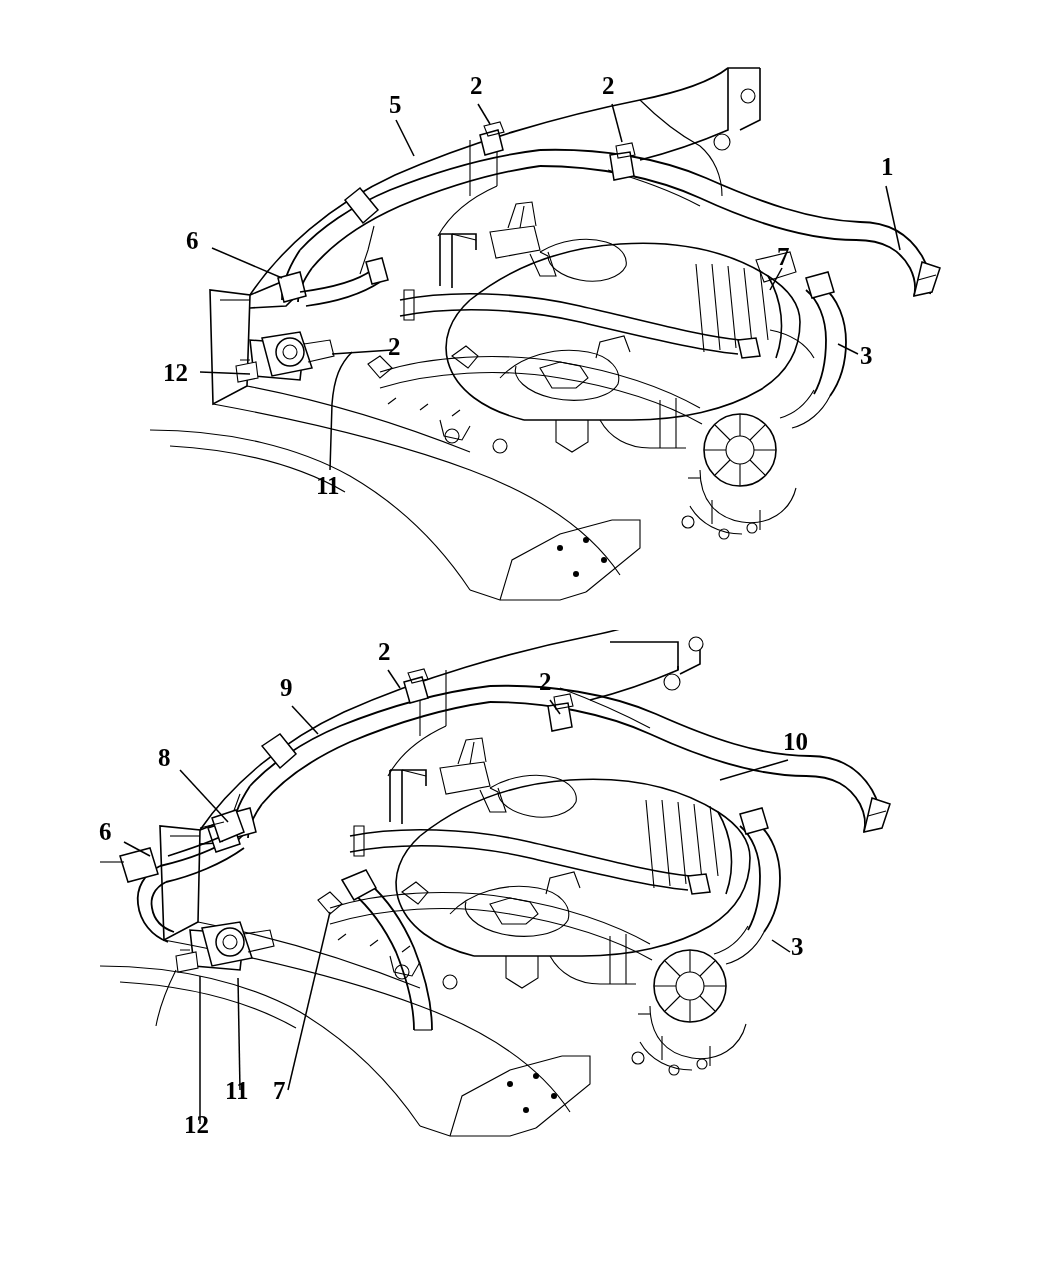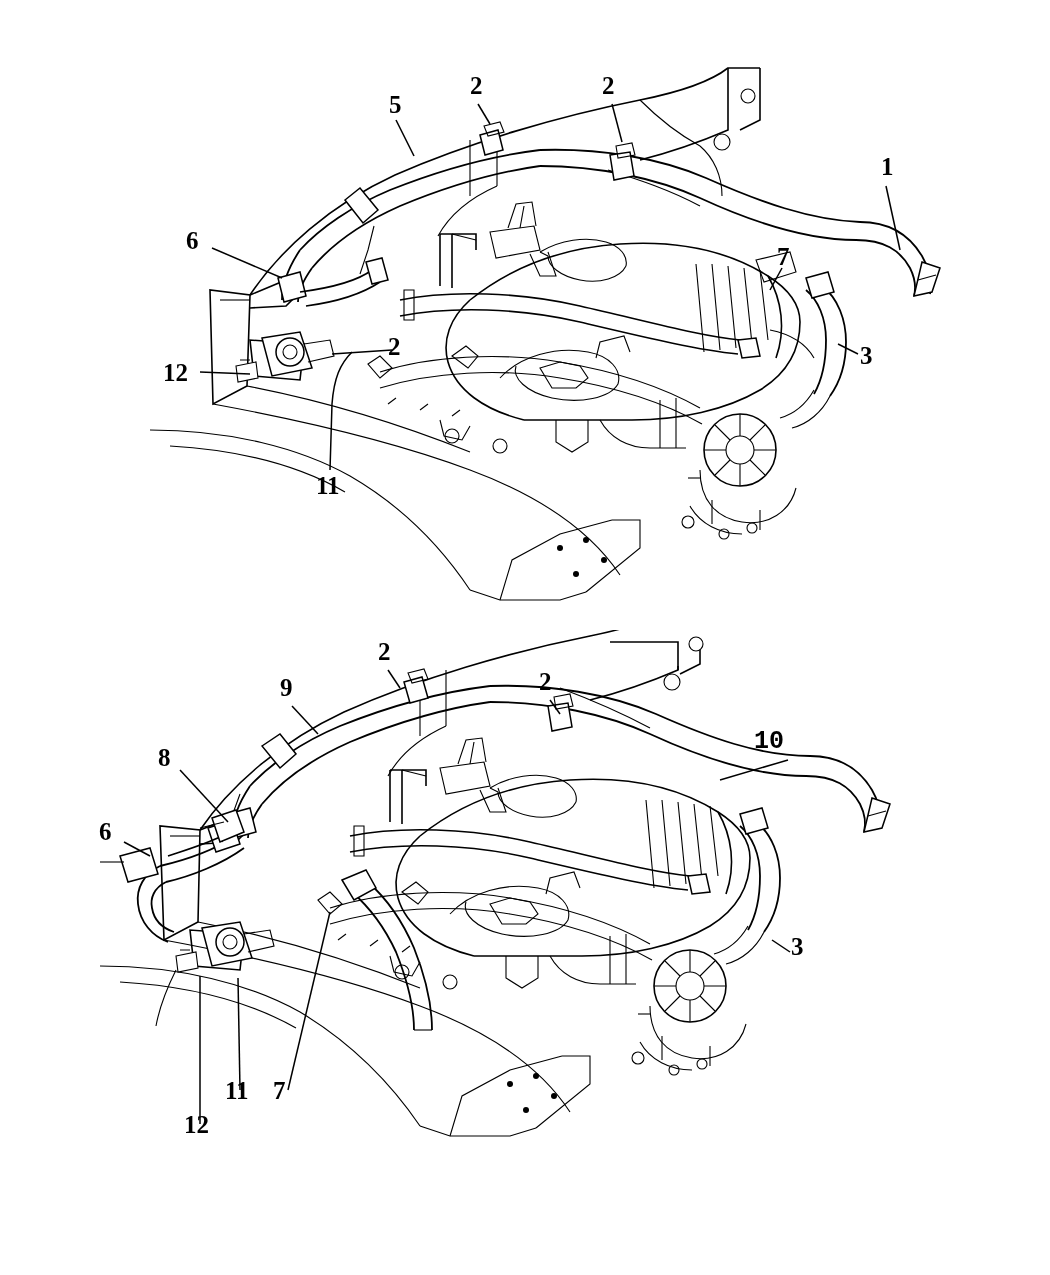--- a/index.html
+++ b/index.html
@@ -344,21 +344,21 @@
       <path class="ln-lead" d="M124 212 L150 226"></path>
       <path class="ln-lead" d="M790 322 L772 310"></path>
       <path class="ln-lead" d="M240 460 L238 348"></path>
       <path class="ln-lead" d="M288 460 L330 282"></path>
       <path class="ln-lead" d="M200 494 L200 346"></path>
     </svg>
 
     <div class="callout" style="left:378px; top:9px;">2</div>
     <div class="callout" style="left:280px; top:45px;">9</div>
     <div class="callout" style="left:539px; top:39px;">2</div>
-    <div class="callout" style="left:754px; top:99px;font-family:Liberation Mono, monospace;">10</div>
+    <div class="callout" style="left:783px; top:99px;">10</div>
     <div class="callout" style="left:158px; top:115px;">8</div>
     <div class="callout" style="left:99px; top:189px;">6</div>
     <div class="callout" style="left:791px; top:304px;">3</div>
     <div class="callout" style="left:225px; top:448px;">11</div>
     <div class="callout" style="left:273px; top:448px;">7</div>
     <div class="callout" style="left:184px; top:482px;">12</div>
   </div>
 
 </div>
 

